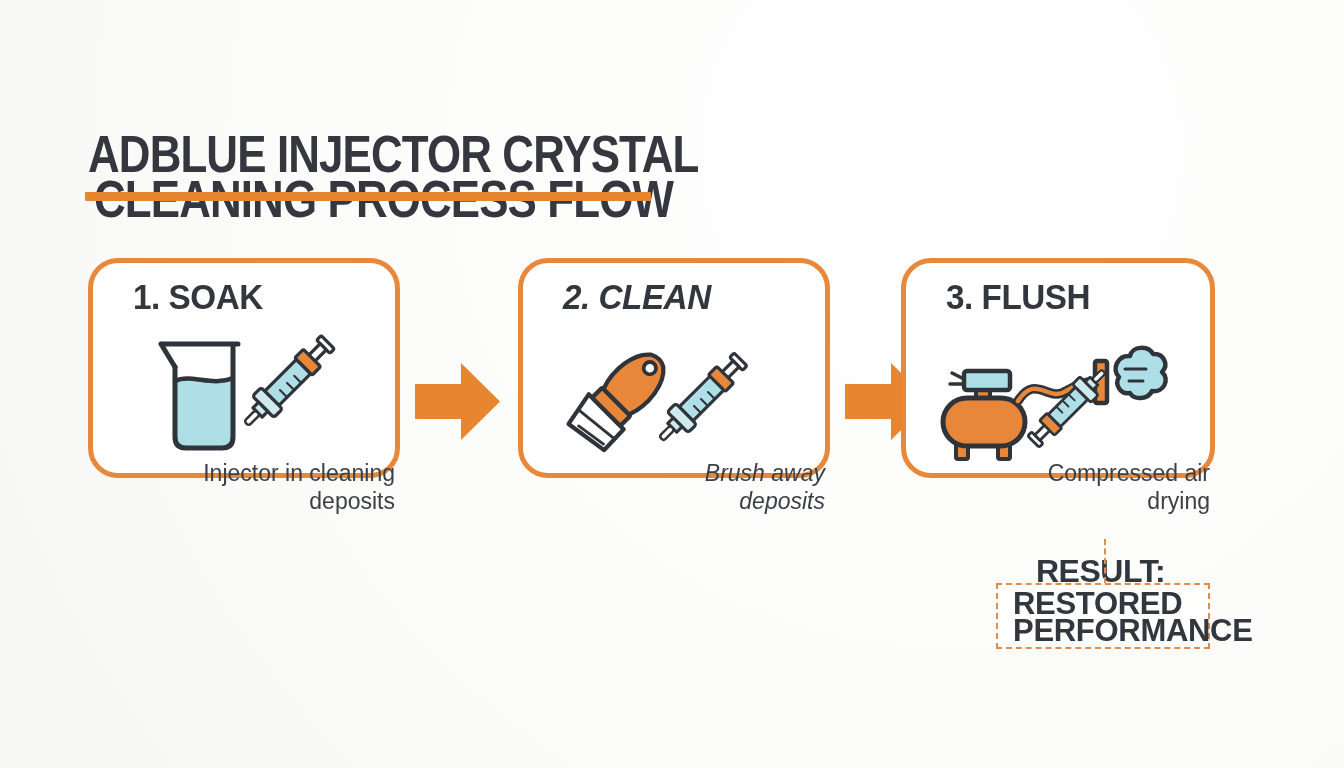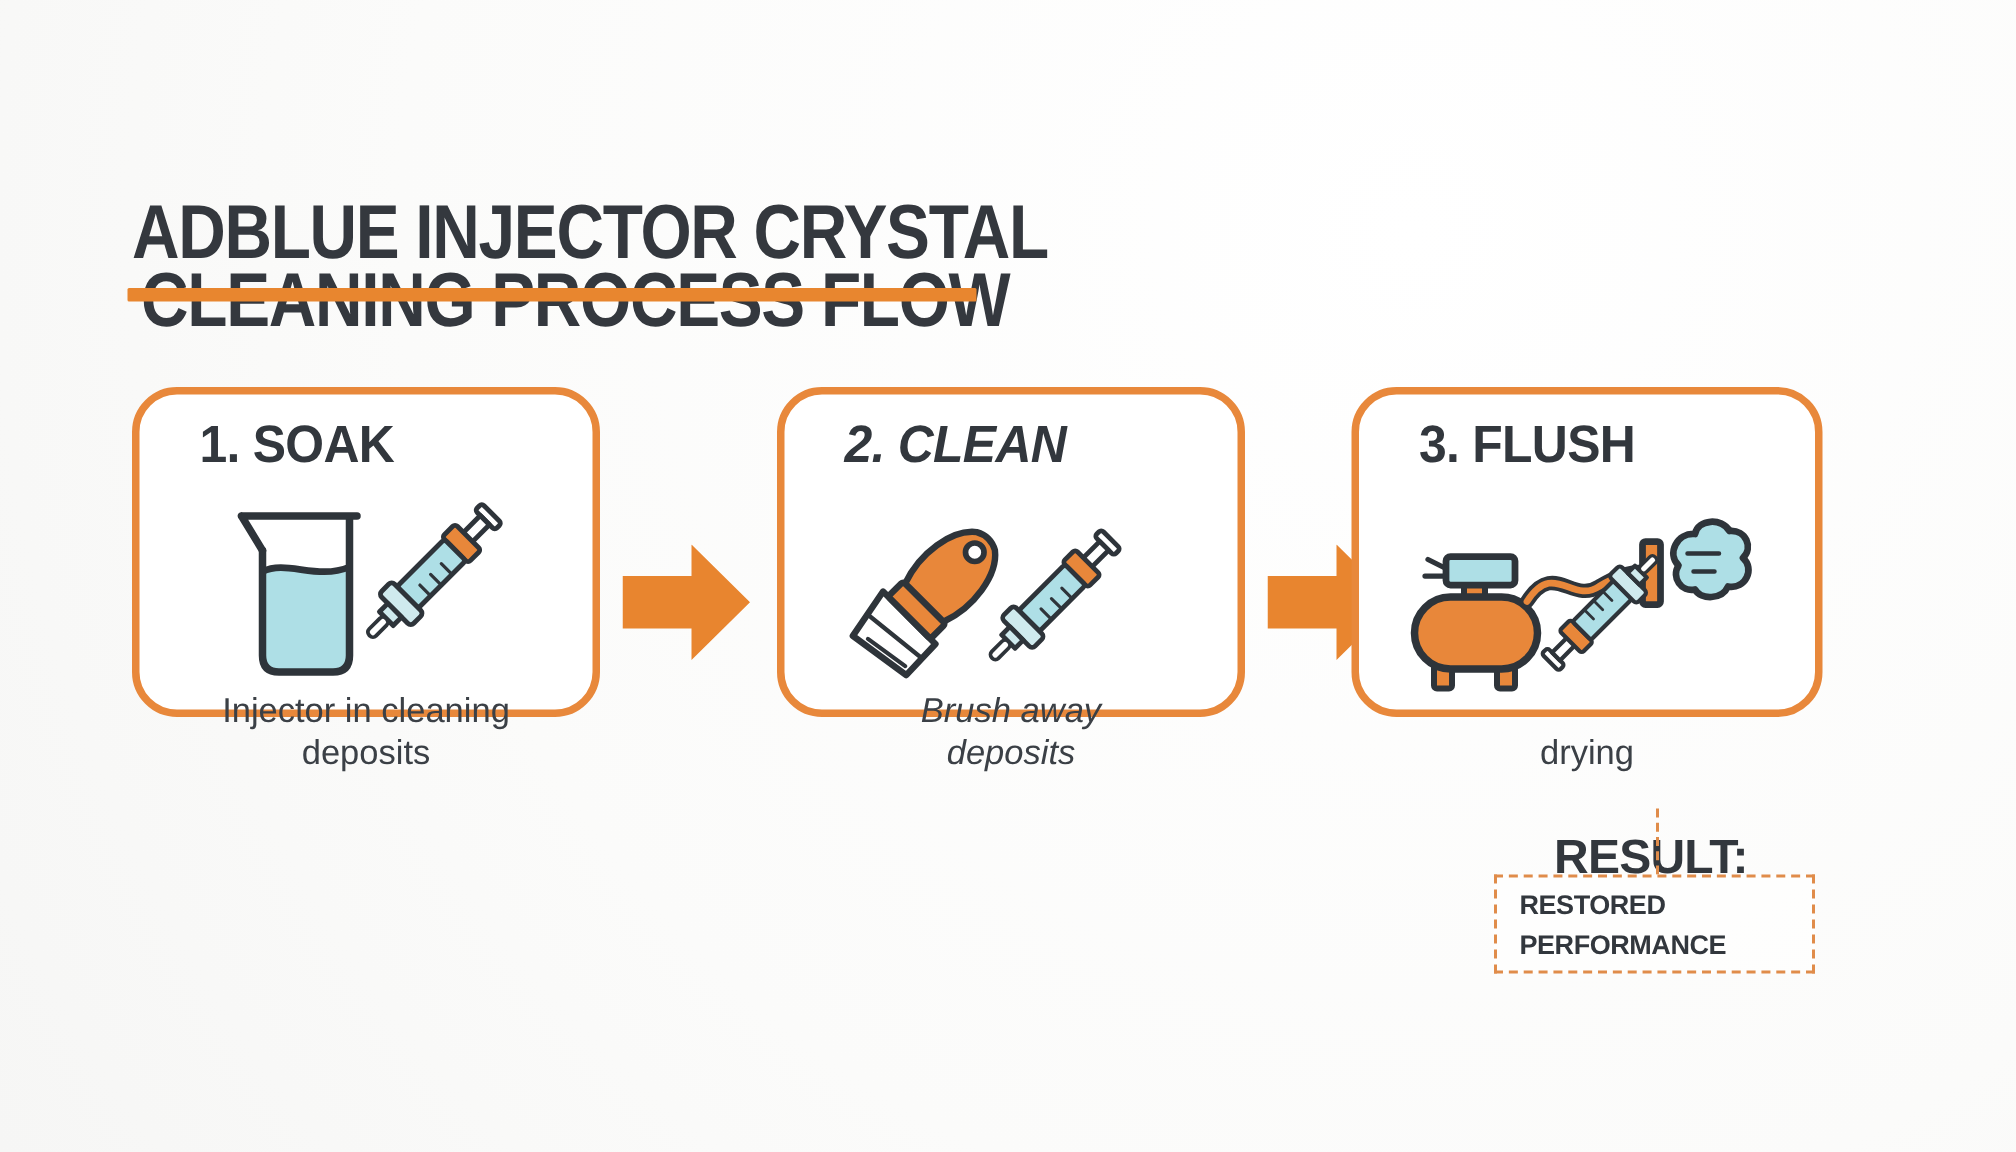--- a/index.html
+++ b/index.html
@@ -36,40 +36,40 @@
     font-size:35px;font-weight:bold;letter-spacing:-0.5px;
     transform:scaleX(0.95);transform-origin:left top;
     color:#32373d;white-space:nowrap;
   }
   .step-icon{position:absolute;overflow:visible;}
   .b1 .step-icon{left:66px;top:74px;}
   .b2 .step-icon{left:52px;top:78px;}
   .b3 .step-icon{left:32px;top:80px;}
   .step-caption{
     position:absolute;left:0;top:196px;width:100%;margin:0;
-    text-align:center;font-size:23px;line-height:28px;color:#3b4046;
+    text-align:right;font-size:23px;line-height:28px;color:#3b4046;
   }
   
   .flow-arrow{position:absolute;top:363px;}
   .flow-arrow.a1{left:415px;}
   .flow-arrow.a2{left:845px;}
   
   .result-label{
     position:absolute;left:1012px;top:553px;
     font-size:32px;font-weight:bold;color:#32373d;letter-spacing:-0.5px;margin-left:24px;
   }
   .result-connector{
     position:absolute;left:1104px;top:539px;height:44px;width:0;
     border-left:2px dashed #e08c4a;
   }
   .result-box{
     position:absolute;left:996px;top:583px;width:214px;height:66px;
     border:2px dashed #e08c4a;box-sizing:border-box;
     padding:5px 0 0 15px;
-    font-size:18px;font-weight:bold;line-height:27px;color:#32373d;
+    font-size:31px;font-weight:bold;line-height:27px;color:#32373d;
     letter-spacing:-0.3px;background:rgba(255,255,255,0.6);
   }
 </style>
 </head>
 <body>
 
 <div class="canvas">
 
   <svg style="position:absolute;width:0;height:0" aria-hidden="true">
     <defs>
@@ -141,20 +141,20 @@
         <path d="M80,58 C98,30 110,60 128,48 C140,41 148,38 158,38" fill="none" stroke="#2E343A" stroke-width="9.5" stroke-linecap="round"></path>
         <path d="M80,58 C98,30 110,60 128,48 C140,41 148,38 158,38" fill="none" stroke="#E8873A" stroke-width="4.5" stroke-linecap="round"></path>
         <rect x="157" y="18" width="12" height="42" rx="2" fill="#E8873A" stroke="#2E343A" stroke-width="4.5"></rect>
       </g>
       <g>
         <path d="M181,34 C173,26 180,12 192,13 C194,3 210,2 215,11 C226,10 231,22 224,29 C232,36 226,50 214,48 C210,57 196,57 192,50 C183,52 176,42 181,34 Z" fill="#AEDFE6" stroke="#2E343A" stroke-width="4.5" stroke-linejoin="round"></path>
         <path d="M187,26 H208 M191,38 H205" fill="none" stroke="#2E343A" stroke-width="3" stroke-linecap="round"></path>
       </g>
       <use href="#syr" transform="translate(134,60) rotate(-45) scale(0.62)"></use>
     </svg>
-    <p class="step-caption"><br><span>drying</span></p>
+    <p class="step-caption"><span>Compressed air</span><br><span>drying</span></p>
   </section>
 
   <div class="result-label">RESULT:</div>
   <div class="result-connector"></div>
   <div class="result-box"><span>RESTORED</span><br><span>PERFORMANCE</span></div>
 
 </div>
 
 </body></html>

